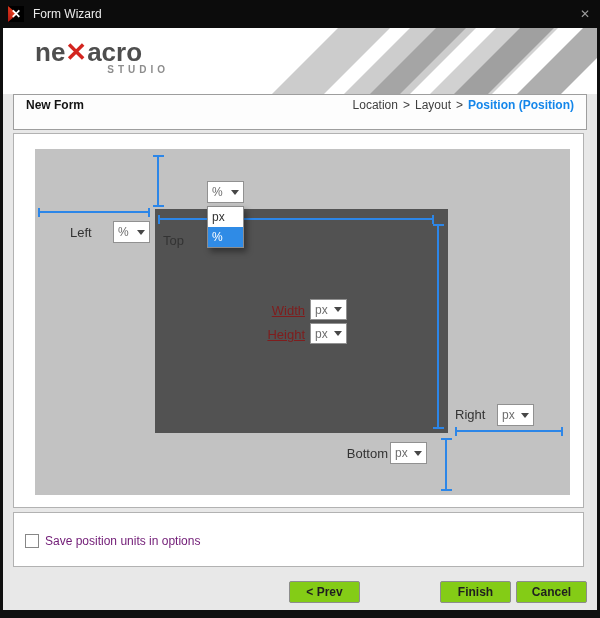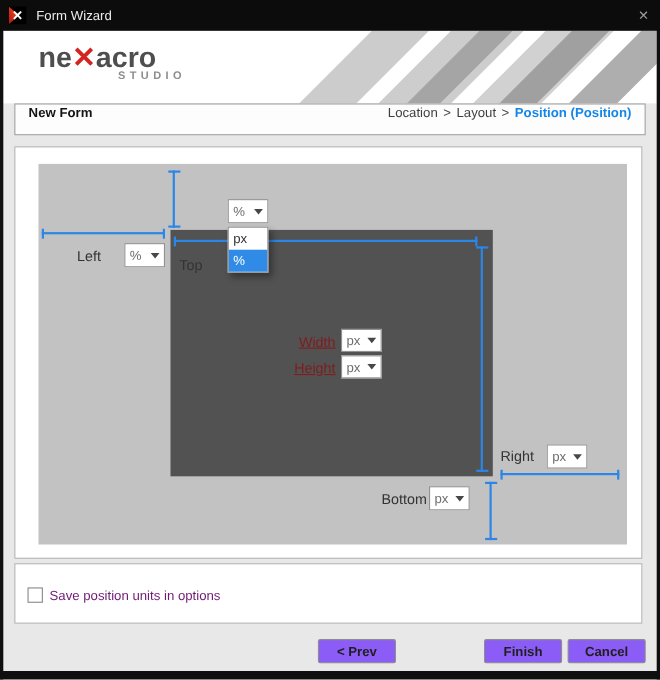--- a/index.html
+++ b/index.html
@@ -62,21 +62,21 @@
   .logo-x{ color:#d3251f; font-size:26px; }
   .logo-sub{
     text-align:right; font-size:10px; font-weight:bold; letter-spacing:4px;
     color:#8d8d8d; margin-top:-2px; padding-right:2px;
   }
 
   
   .wizard-bar{
     position:absolute; left:13px; top:94px; width:574px; height:29px;
     background:#fdfdfd; border:1px solid #9e9e9e;
-    display:flex; align-items:flex-start; padding:0 12px; z-index:3;
+    display:flex; align-items:flex-end; padding:17px 12px; z-index:3;
   }
   .form-title{ font-weight:bold; font-size:12px; color:#141414; flex:1; }
   .breadcrumb{ font-size:12px; color:#3f3f3f; white-space:nowrap; }
   .breadcrumb .sep{ margin:0 5px; }
   .breadcrumb .active{ color:var(--accent-blue); font-weight:bold; }
 
   
   .main-box{
     position:absolute; left:13px; top:133px; width:571px; height:375px;
     background:#ffffff; border:1px solid #b2b2b2;
@@ -154,21 +154,21 @@
   
   .check-row{ position:absolute; left:25px; top:534px; display:flex; align-items:center; z-index:4; }
   .checkbox{
     width:14px; height:14px; background:#fff; border:1px solid #878787; flex:0 0 auto;
   }
   .check-label{ font-size:12px; color:#701a75; margin-left:6px; }
 
   
   .btn{
     position:absolute; top:581px; width:71px; height:22px;
-    background:#8b5cf6; border:1px solid #8d8d8d; border-radius:2px;
+    background:#84cc16; border:1px solid #8d8d8d; border-radius:2px;
     font-family:"Liberation Sans", sans-serif;
     font-size:12px; font-weight:bold; color:#1f1f1f;
     display:flex; align-items:center; justify-content:center; cursor:default; z-index:4;
   }
   .btn.disabled{ color:#a3a3a3; border-color:#bdbdbd; background:#ededed; }
   .btn-prev{ left:289px; }
   .btn-next{ left:365px; }
   .btn-finish{ left:440px; }
   .btn-cancel{ left:516px; }
 </style>

